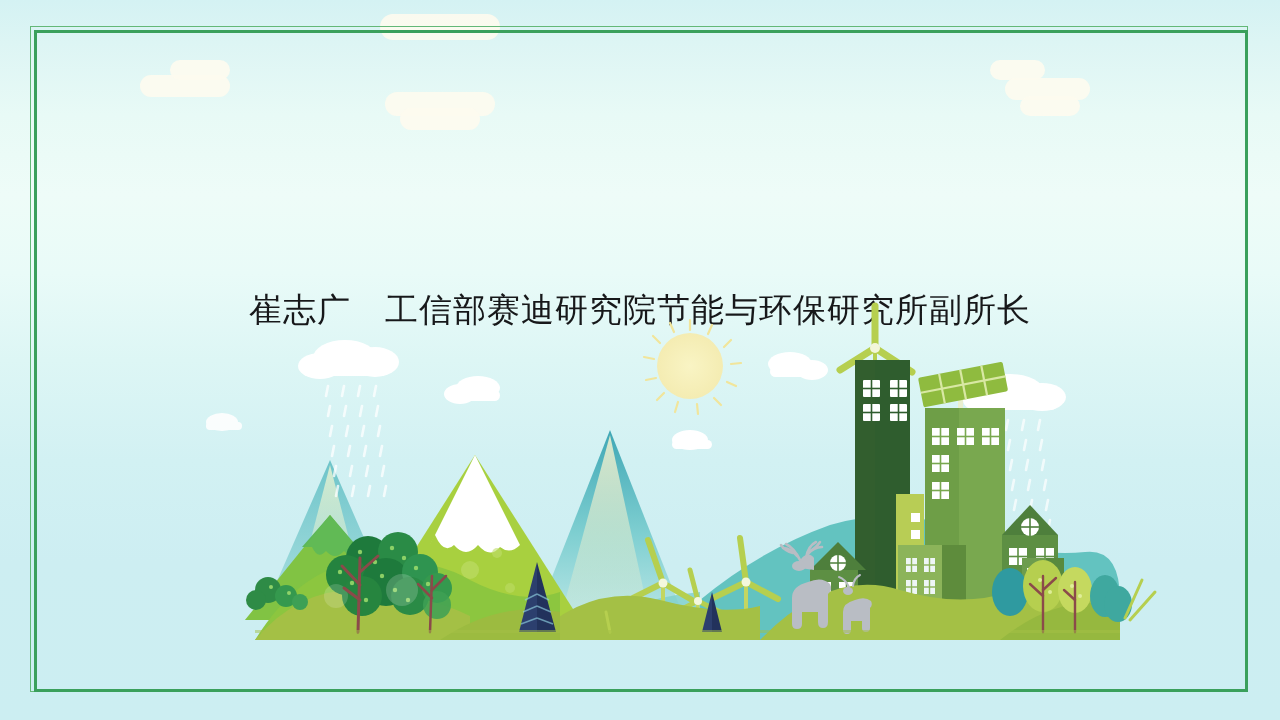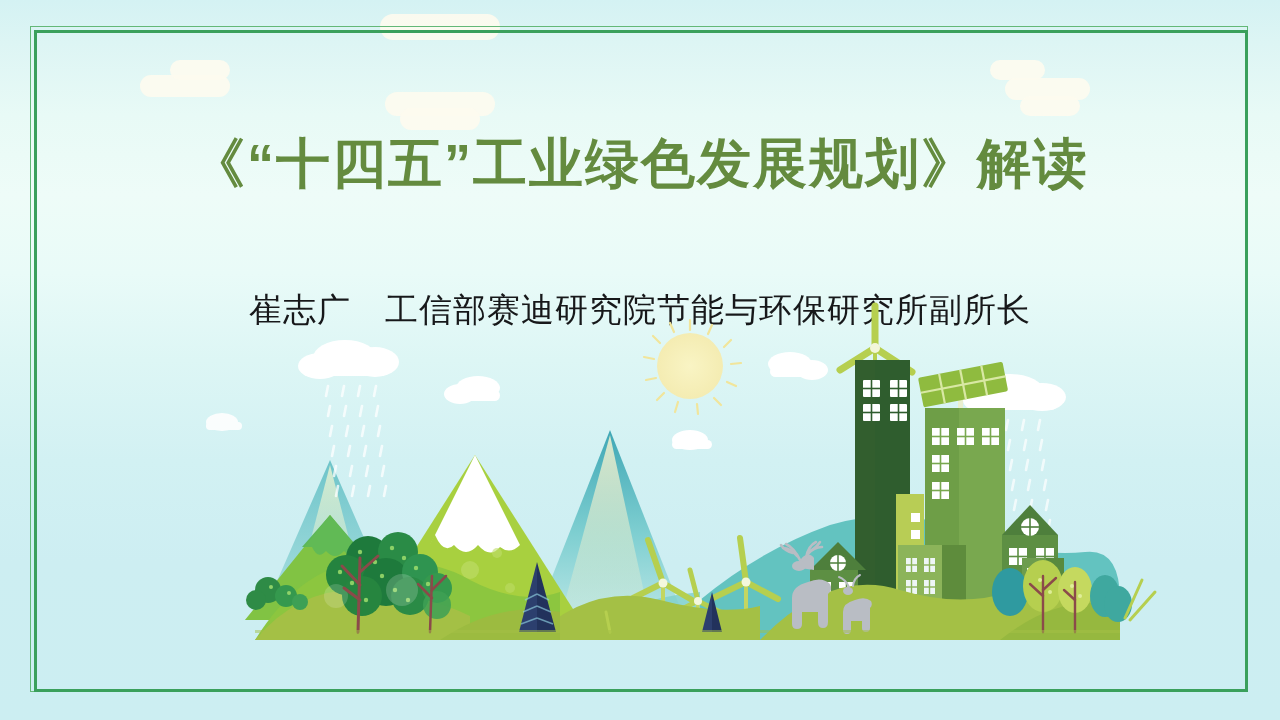--- a/index.html
+++ b/index.html
@@ -65,21 +65,20 @@
       <div class="softcloud" style="left: 385px; top: 92px; width: 110px; height: 24px;"></div>
       <div class="softcloud" style="left: 400px; top: 108px; width: 80px; height: 22px;"></div>
       <div class="softcloud" style="left: 990px; top: 60px; width: 55px; height: 20px;"></div>
       <div class="softcloud" style="left: 1005px; top: 78px; width: 85px; height: 22px;"></div>
       <div class="softcloud" style="left: 1020px; top: 96px; width: 60px; height: 20px;"></div>
     </div>
 
   <div class="frame-thin"></div>
   <div class="frame-thick"></div>
 
-  <div id="title">《“十四五”工业绿色发展规划》解读</div>
 
   <div id="subtitle">崔志广　工信部赛迪研究院节能与环保研究所副所长</div>
 
   <div id="scene">
     <svg viewBox="0 0 1280 340" xmlns="http://www.w3.org/2000/svg" aria-hidden="true">
       <defs>
         <linearGradient id="mtnTeal" x1="0" y1="0" x2="0" y2="1">
           <stop offset="0%" stop-color="#3fa7b5"></stop>
           <stop offset="55%" stop-color="#7fcfd1"></stop>
           <stop offset="100%" stop-color="#b9e6e6"></stop>

